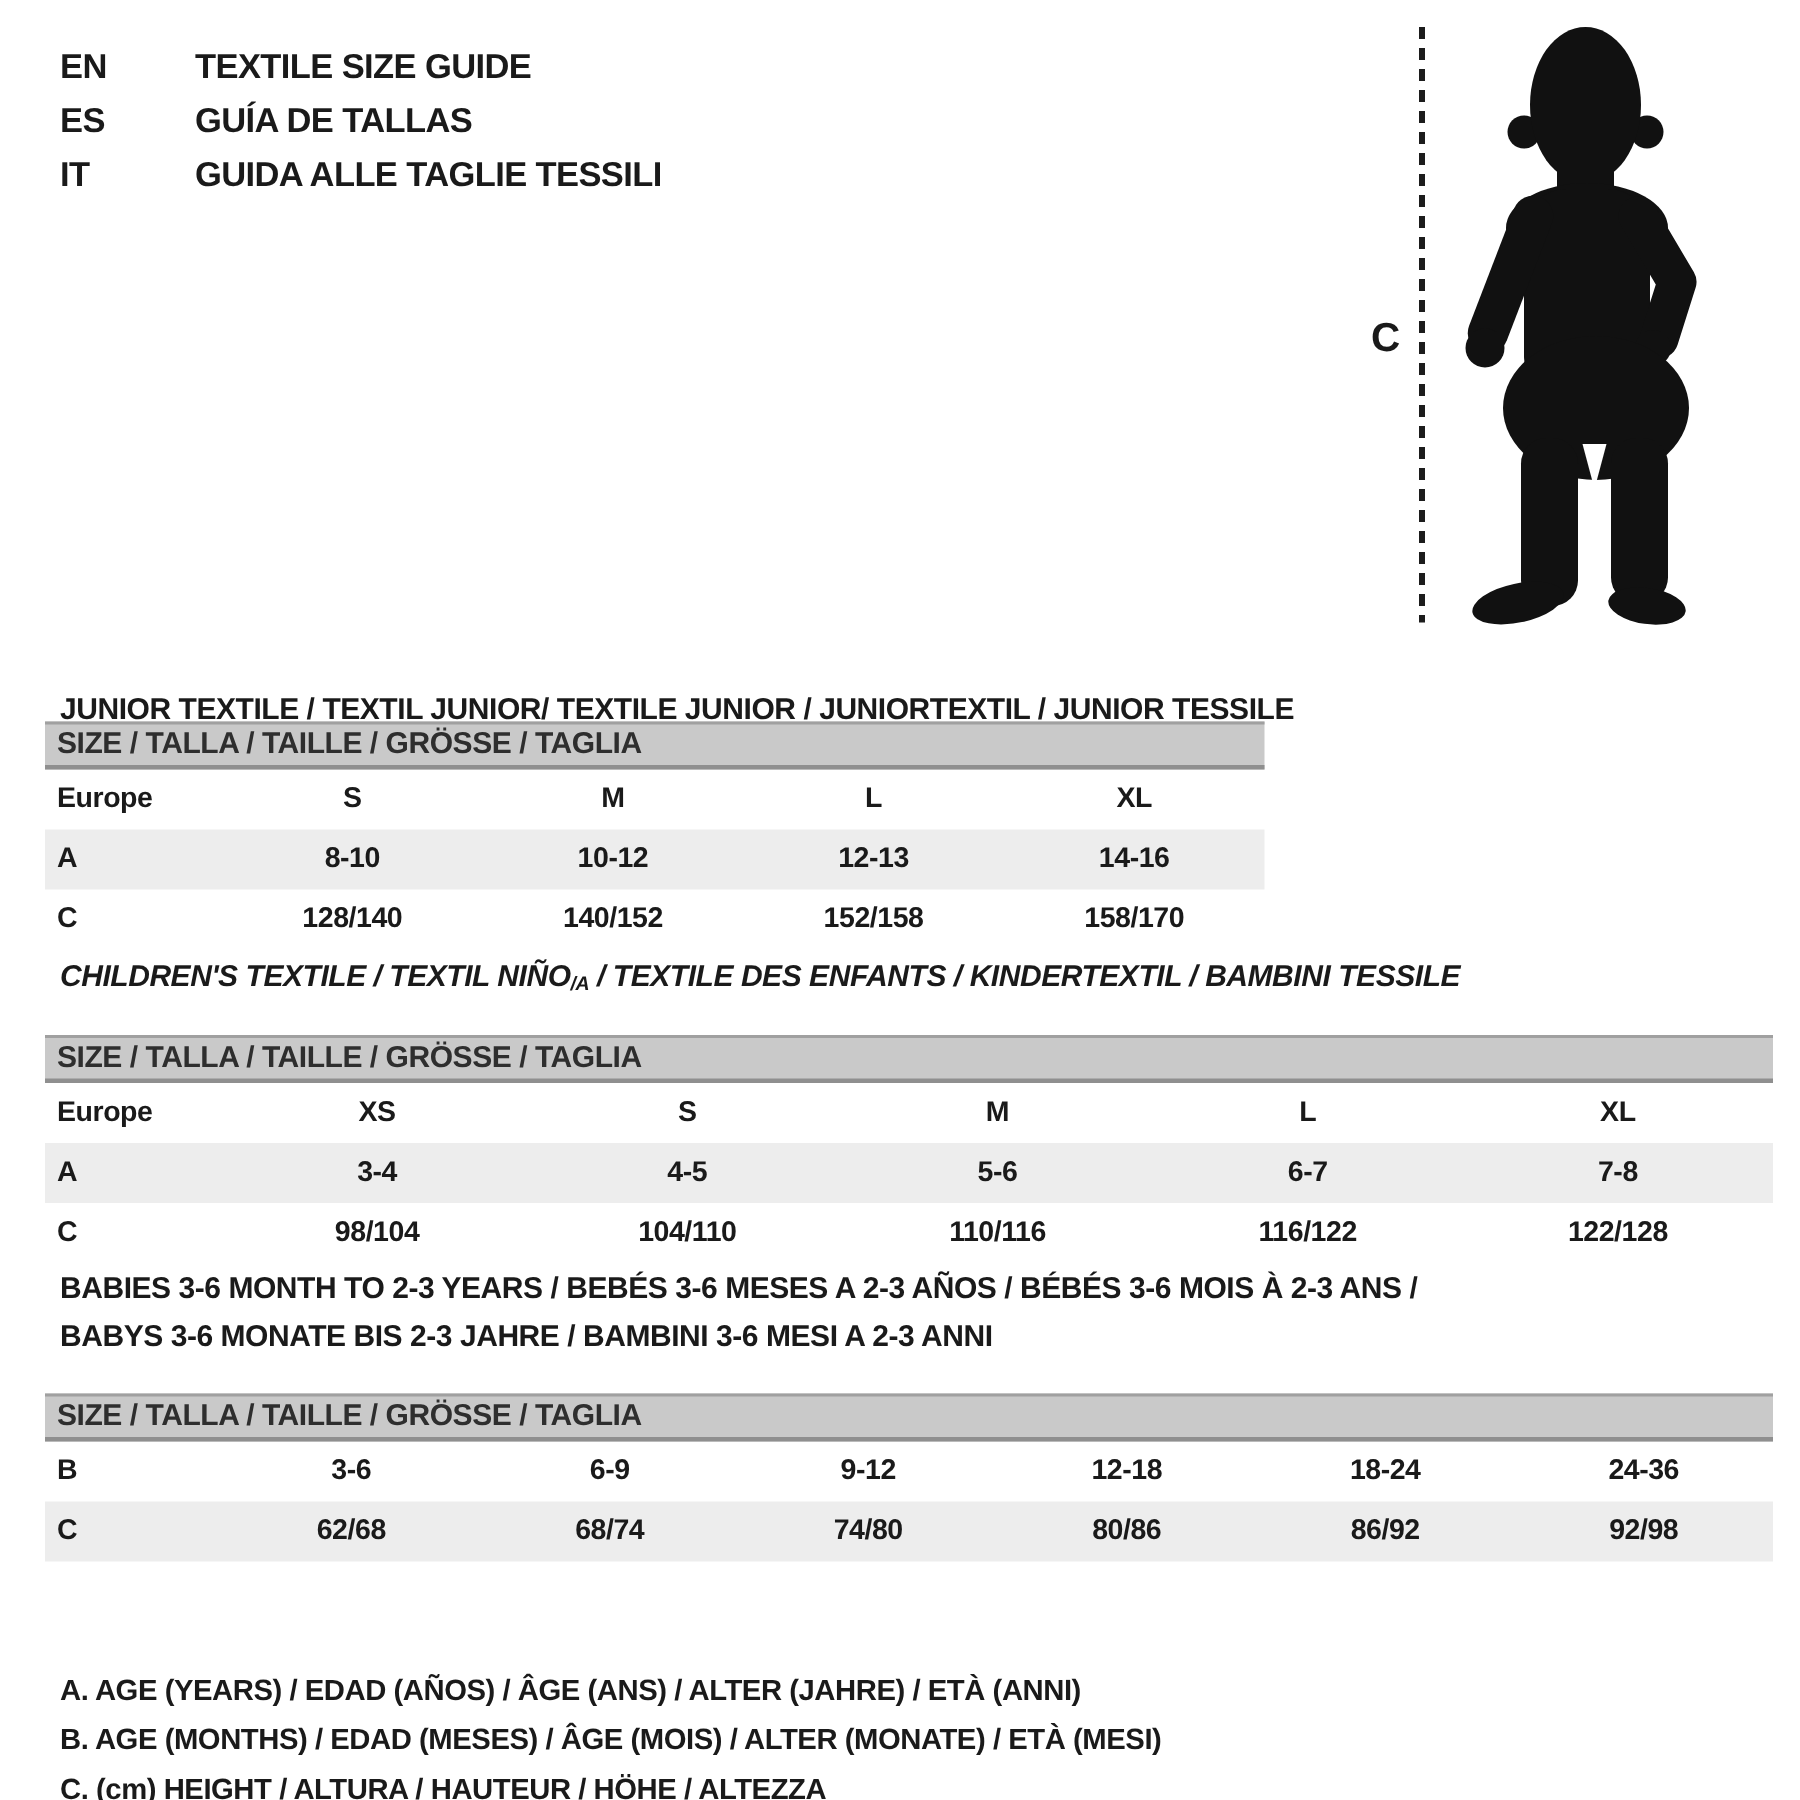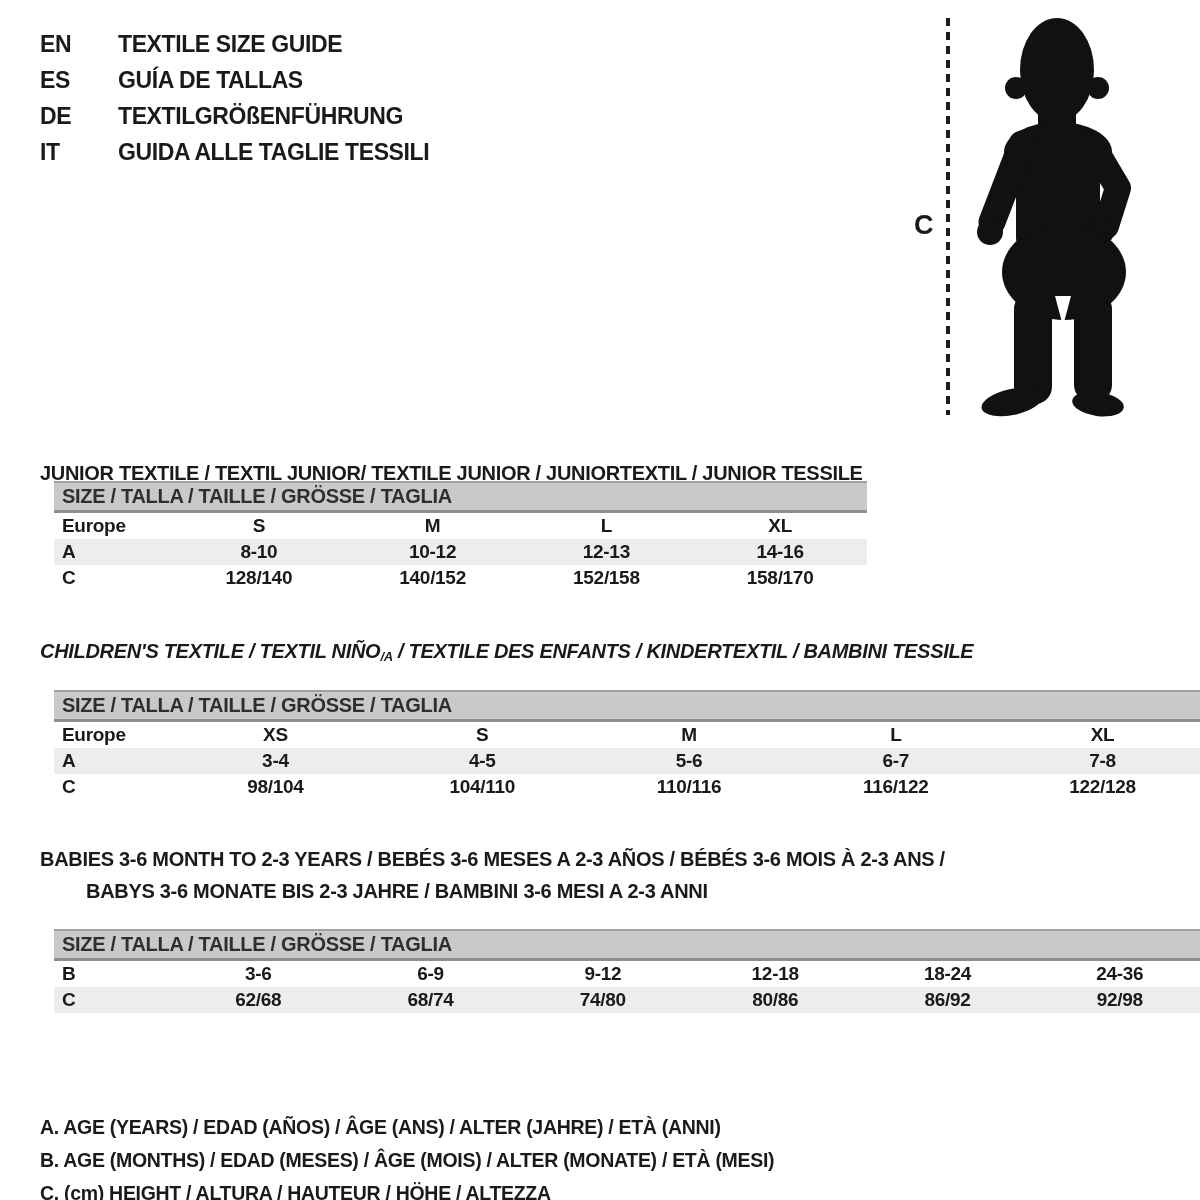--- a/index.html
+++ b/index.html
@@ -7,55 +7,55 @@
     width:1200px; height:1200px; background:#ffffff;
     font-family:"Liberation Sans", sans-serif;
     color:#1a1a1a;
     font-stretch:condensed;
     -webkit-font-smoothing:antialiased;
   }
   #page { position:relative; width:1200px; height:1200px; overflow:hidden; }
 
   
   #lang-block { position:absolute; left:40px; top:26px; }
-  .lang-row { display:flex; height:36px; align-items:center; }
+  .lang-row { display:flex; height:36px; align-items:center;gap:12px; }
   .lang-code { width:78px; font-size:23px; font-weight:700; letter-spacing:-0.4px; }
   .lang-title { font-size:23px; font-weight:700; letter-spacing:-0.4px; }
 
   
   #measure-line {
     position:absolute; left:946px; top:18px; width:4px; height:397px;
     background:repeating-linear-gradient(to bottom, #1c1c1c 0px, #1c1c1c 8px, transparent 8px, transparent 14px);
   }
   #height-label { position:absolute; left:914px; top:210px; font-size:27px; font-weight:700; }
   #toddler { position:absolute; left:966px; top:14px; }
 
   
   .section-title {
     position:absolute; left:40px; margin:0;
     font-size:20px; font-weight:700; letter-spacing:-0.3px; white-space:nowrap;
   }
   #junior-title   { top:434px;margin-top:28px; }
   #children-title { top:640px;font-style:italic; }
   #babies-title-1 { top:848px; }
-  #babies-title-2 { top:880px;margin-left:46px; }
+  #babies-title-2 { top:880px; }
   .sub { font-size:13px; position:relative; top:3px; }
 
   
-  .stable { position:absolute; left:30px;margin-left:24px; }
+  .stable { position:absolute; left:30px; }
   #junior-table   { top:481px; width:813px; }
   #children-table { top:690px; width:1152px; }
   #babies-table   { top:929px; width:1152px; }
   .size-bar {
     height:27px; background:#c9c9c9;
     border-top:2px solid #a0a0a0; border-bottom:3px solid #8f8f8f;
     display:flex; align-items:center; padding-left:8px;
     font-size:20px; font-weight:700; color:#2e2e2e; letter-spacing:-0.3px;
   }
-  .trow { display:flex; height:26px; align-items:center; font-size:19px; font-weight:700; letter-spacing:-0.3px; }
+  .trow { display:flex; height:40px; align-items:center; font-size:19px; font-weight:700; letter-spacing:-0.3px; }
   .trow.shaded { background:#ededed; }
   .tcell { flex:1; text-align:center; }
   .tcell.label { flex:0 0 110px; text-align:left; padding-left:8px; }
 
   
   #legend { position:absolute; left:40px; top:1116px; }
   .legend-line { font-size:19.5px; font-weight:700; letter-spacing:-0.3px; line-height:22px; margin-bottom:11px; white-space:nowrap; }
 </style>
 </head>
 <body>
@@ -65,24 +65,20 @@
   <div id="lang-block">
     <div class="lang-row">
       <span class="lang-code">EN</span>
       <span class="lang-title">TEXTILE SIZE GUIDE</span>
     </div>
     <div class="lang-row">
       <span class="lang-code">ES</span>
       <span class="lang-title">GUÍA DE TALLAS</span>
     </div>
     <div class="lang-row">
-      <span class="lang-code">DE</span>
-      <span class="lang-title">TEXTILGRÖßENFÜHRUNG</span>
-    </div>
-    <div class="lang-row">
       <span class="lang-code">IT</span>
       <span class="lang-title">GUIDA ALLE TAGLIE TESSILI</span>
     </div>
   </div>
 
   <div id="measure-line"></div>
   <div id="height-label">C</div>
   <svg id="toddler" width="172" height="404" viewBox="0 0 172 404" aria-hidden="true">
     <g fill="#111111" stroke="none">
 

